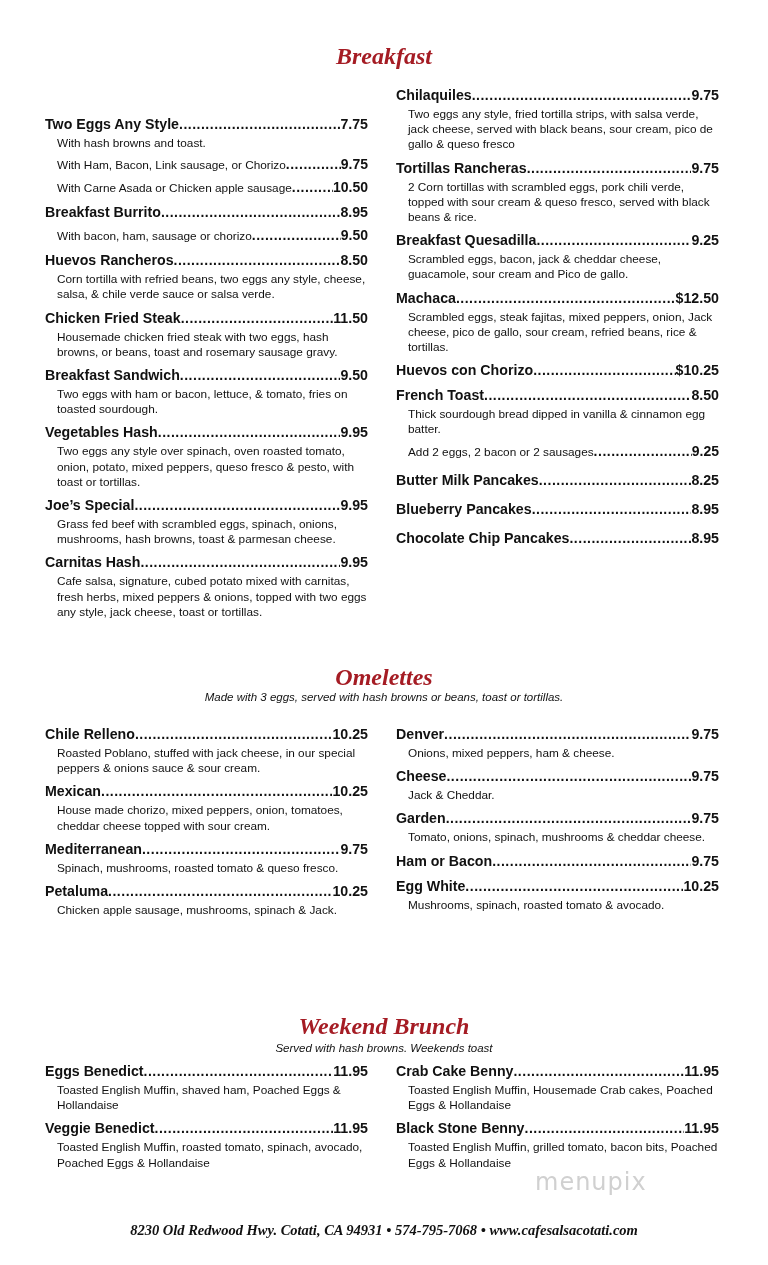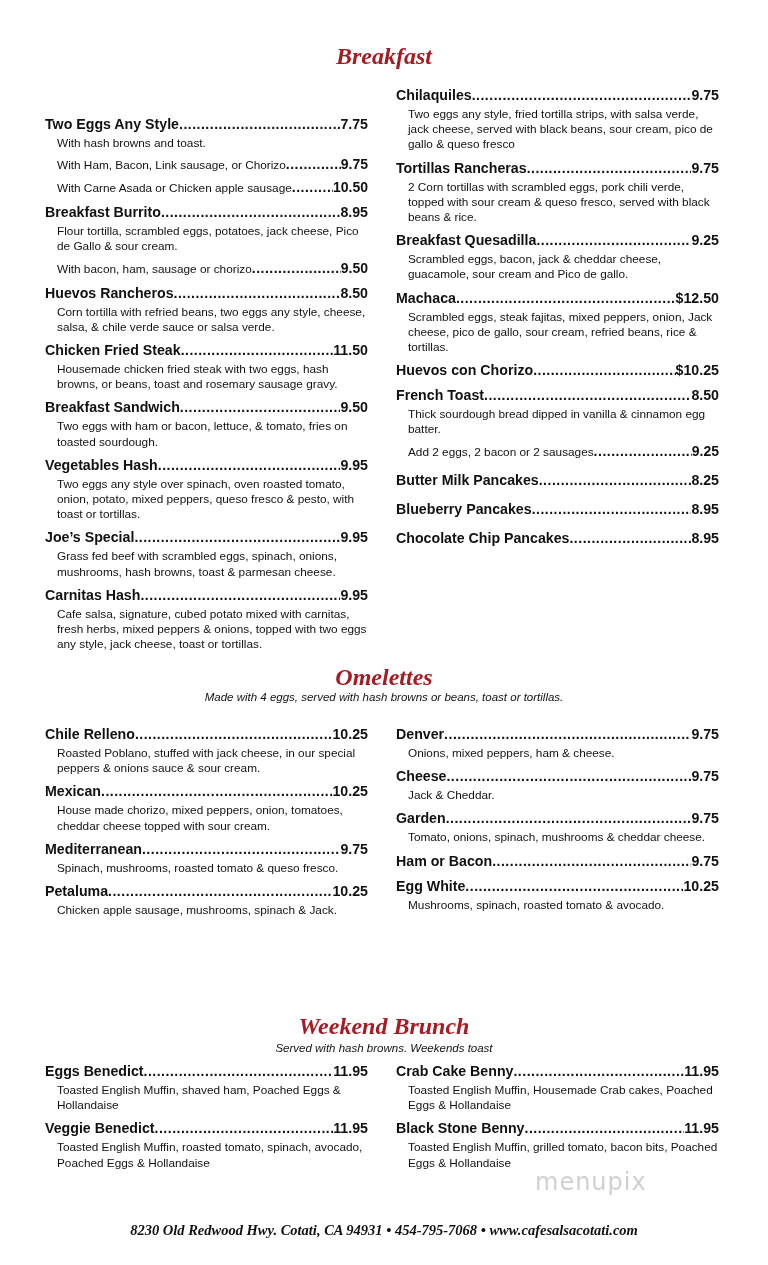--- a/index.html
+++ b/index.html
@@ -56,21 +56,20 @@
           <span class="dots"></span>
           <span class="price">10.50</span>
         </div>
     </div>
     <div class="item">
       <div class="row">
         <span class="name">Breakfast Burrito</span>
         <span class="dots"></span>
         <span class="price">8.95</span>
       </div>
-      <div class="desc">Flour tortilla, scrambled eggs, potatoes, jack cheese, Pico de Gallo &amp; sour cream.</div>
       <div class="row sub">
           <span class="sname">With bacon, ham, sausage or chorizo</span>
           <span class="dots"></span>
           <span class="price">9.50</span>
         </div>
     </div>
     <div class="item">
       <div class="row">
         <span class="name">Huevos Rancheros</span>
         <span class="dots"></span>
@@ -189,21 +188,21 @@
     <div class="item" style="margin-top: 10px;">
       <div class="row">
         <span class="name">Chocolate Chip Pancakes</span>
         <span class="dots"></span>
         <span class="price">8.95</span>
       </div>
     </div>
   </div>
 
 <div class="section-title" style="top:661px;">Omelettes</div>
-<div class="section-sub" style="top:690px;">Made with 4 eggs, served with hash browns or beans, toast or tortillas.</div>
+<div class="section-sub" style="top:690px;">Made with 3 eggs, served with hash browns or beans, toast or tortillas.</div>
 <div class="col" style="left:45px; top:725px; width:323px;">
     <div class="item">
       <div class="row">
         <span class="name">Chile Relleno</span>
         <span class="dots"></span>
         <span class="price">10.25</span>
       </div>
       <div class="desc">Roasted Poblano, stuffed with jack cheese, in our special peppers &amp; onions sauce &amp; sour cream.</div>
     </div>
     <div class="item">
@@ -306,13 +305,13 @@
       <div class="row">
         <span class="name">Black Stone Benny</span>
         <span class="dots"></span>
         <span class="price">11.95</span>
       </div>
       <div class="desc">Toasted English Muffin, grilled tomato, bacon bits, Poached Eggs &amp; Hollandaise</div>
     </div>
   </div>
 
 <div class="watermark">menupix</div>
-<div class="footer">8230 Old Redwood Hwy. Cotati, CA 94931 • 454-795-7068 • www.cafesalsacotati.com</div>
+<div class="footer">8230 Old Redwood Hwy. Cotati, CA 94931 • 574-795-7068 • www.cafesalsacotati.com</div>
 
 </body></html>

